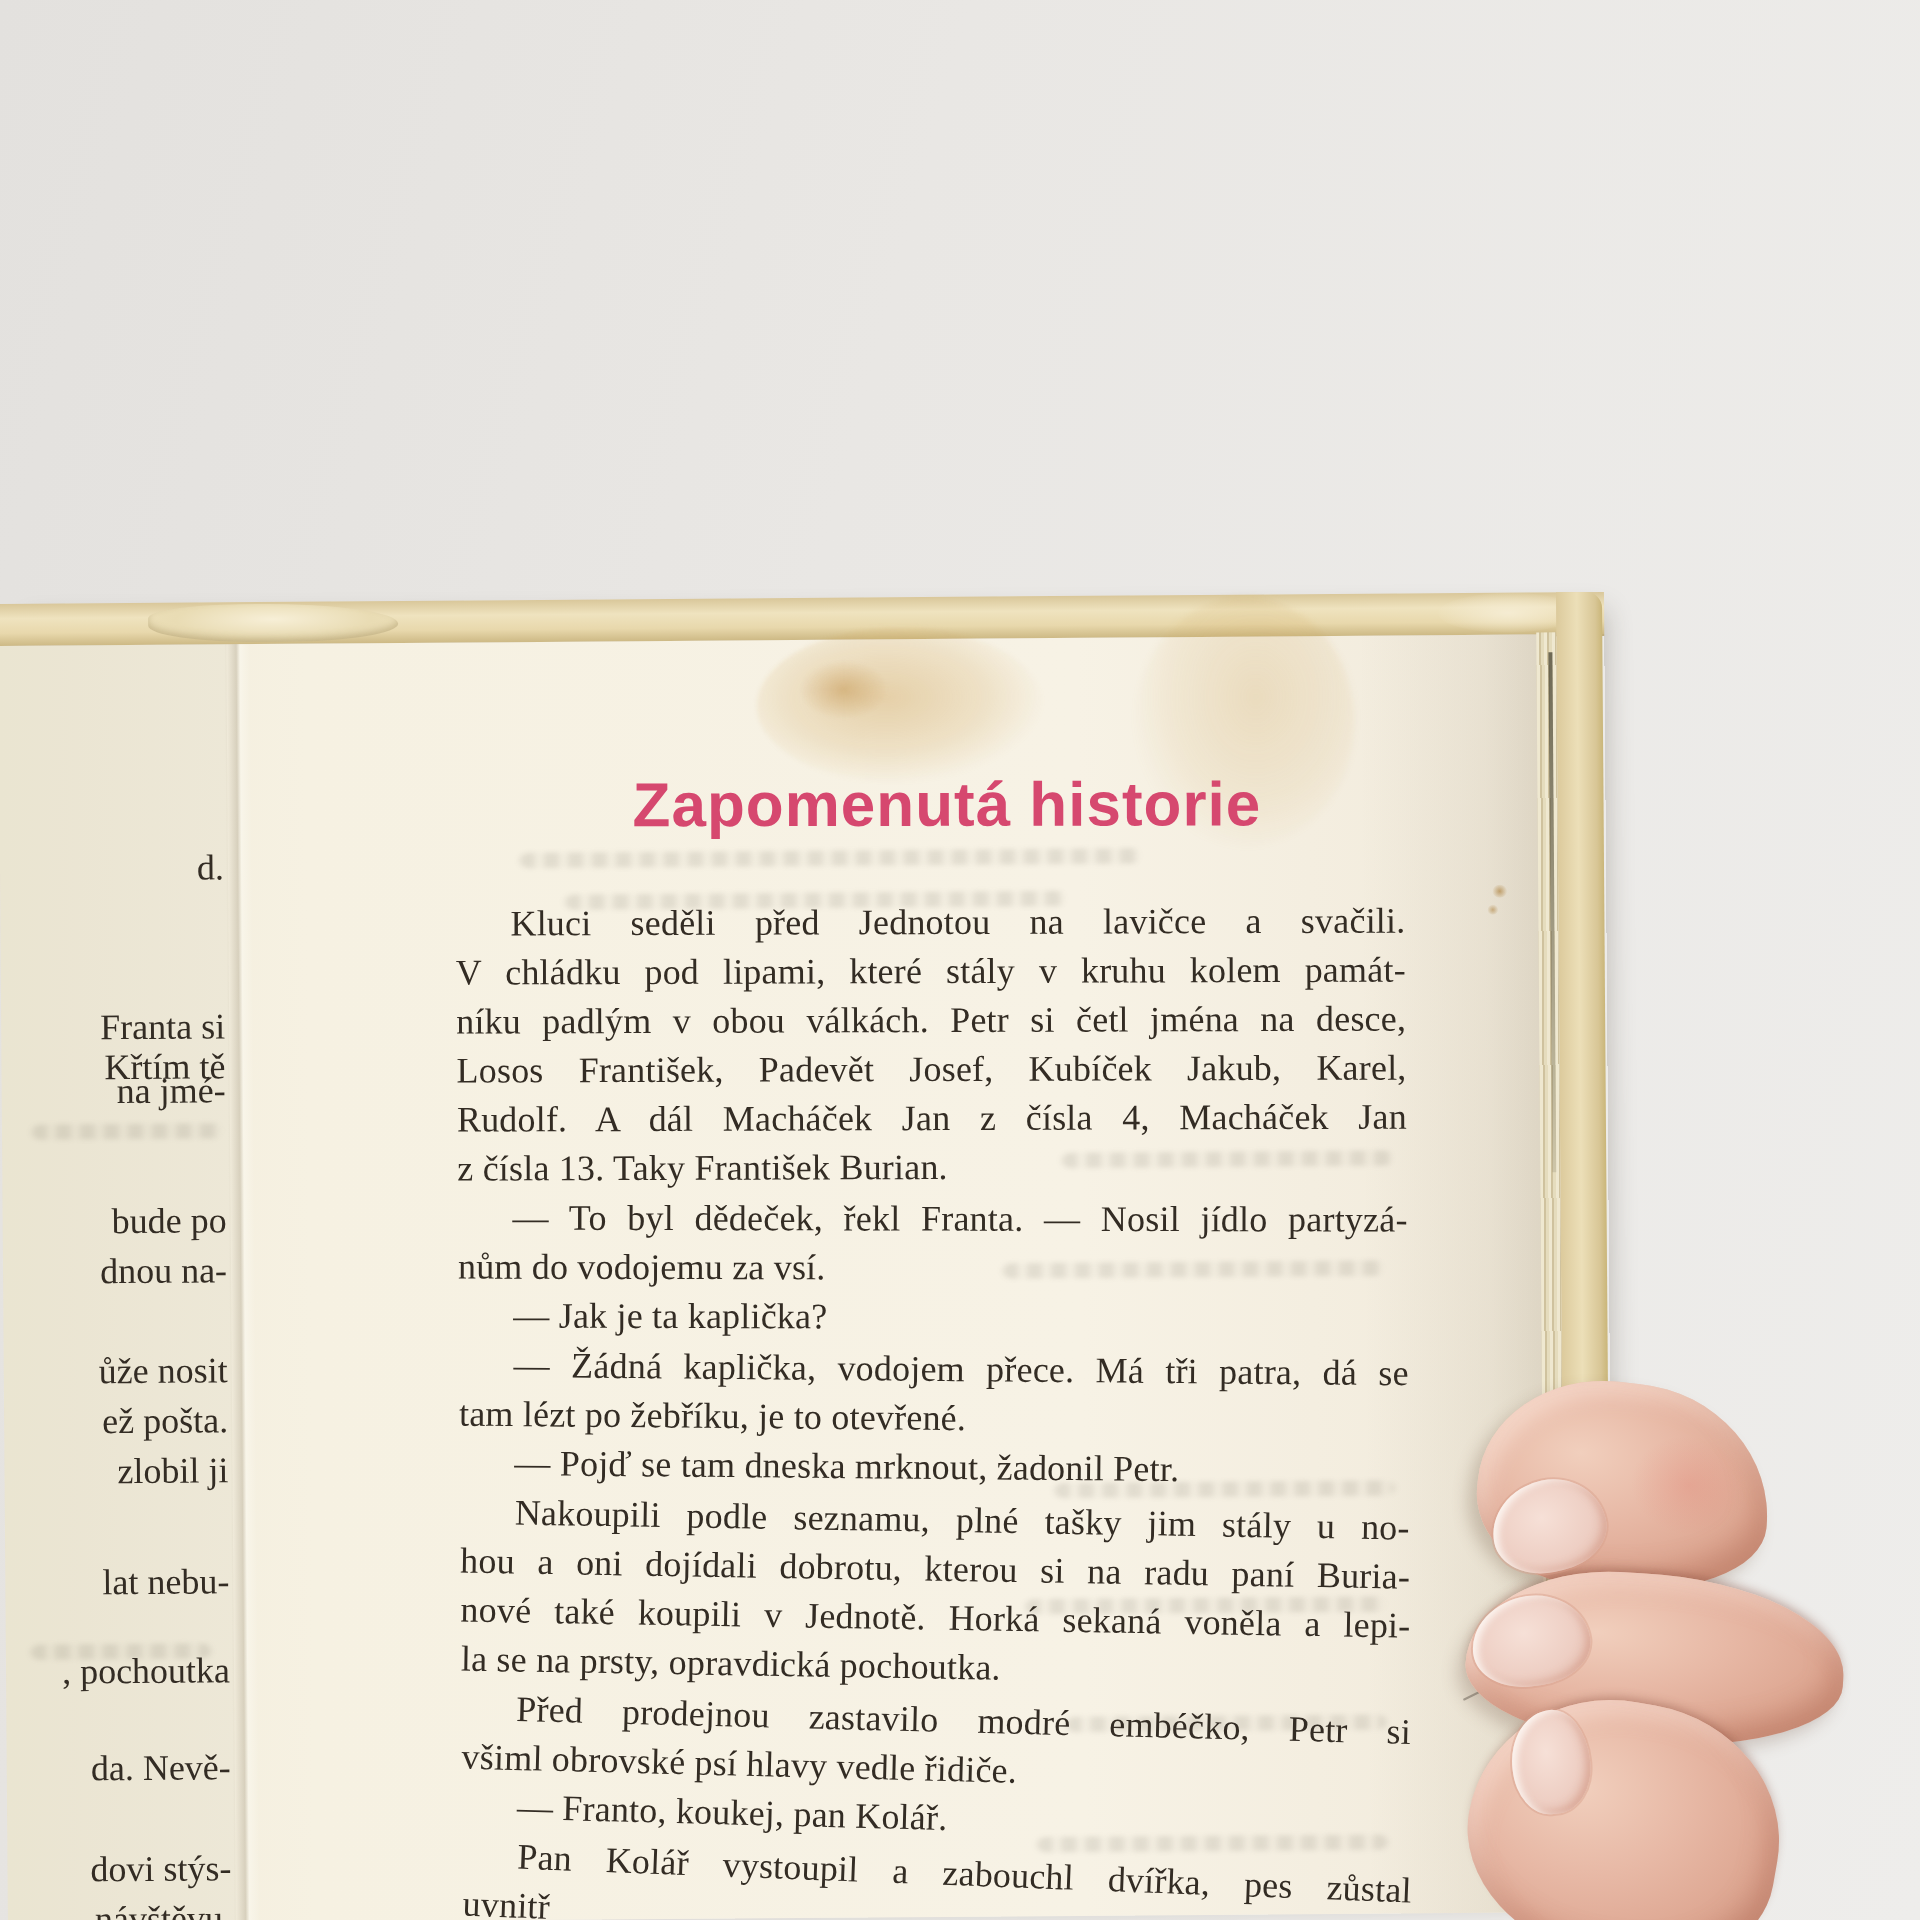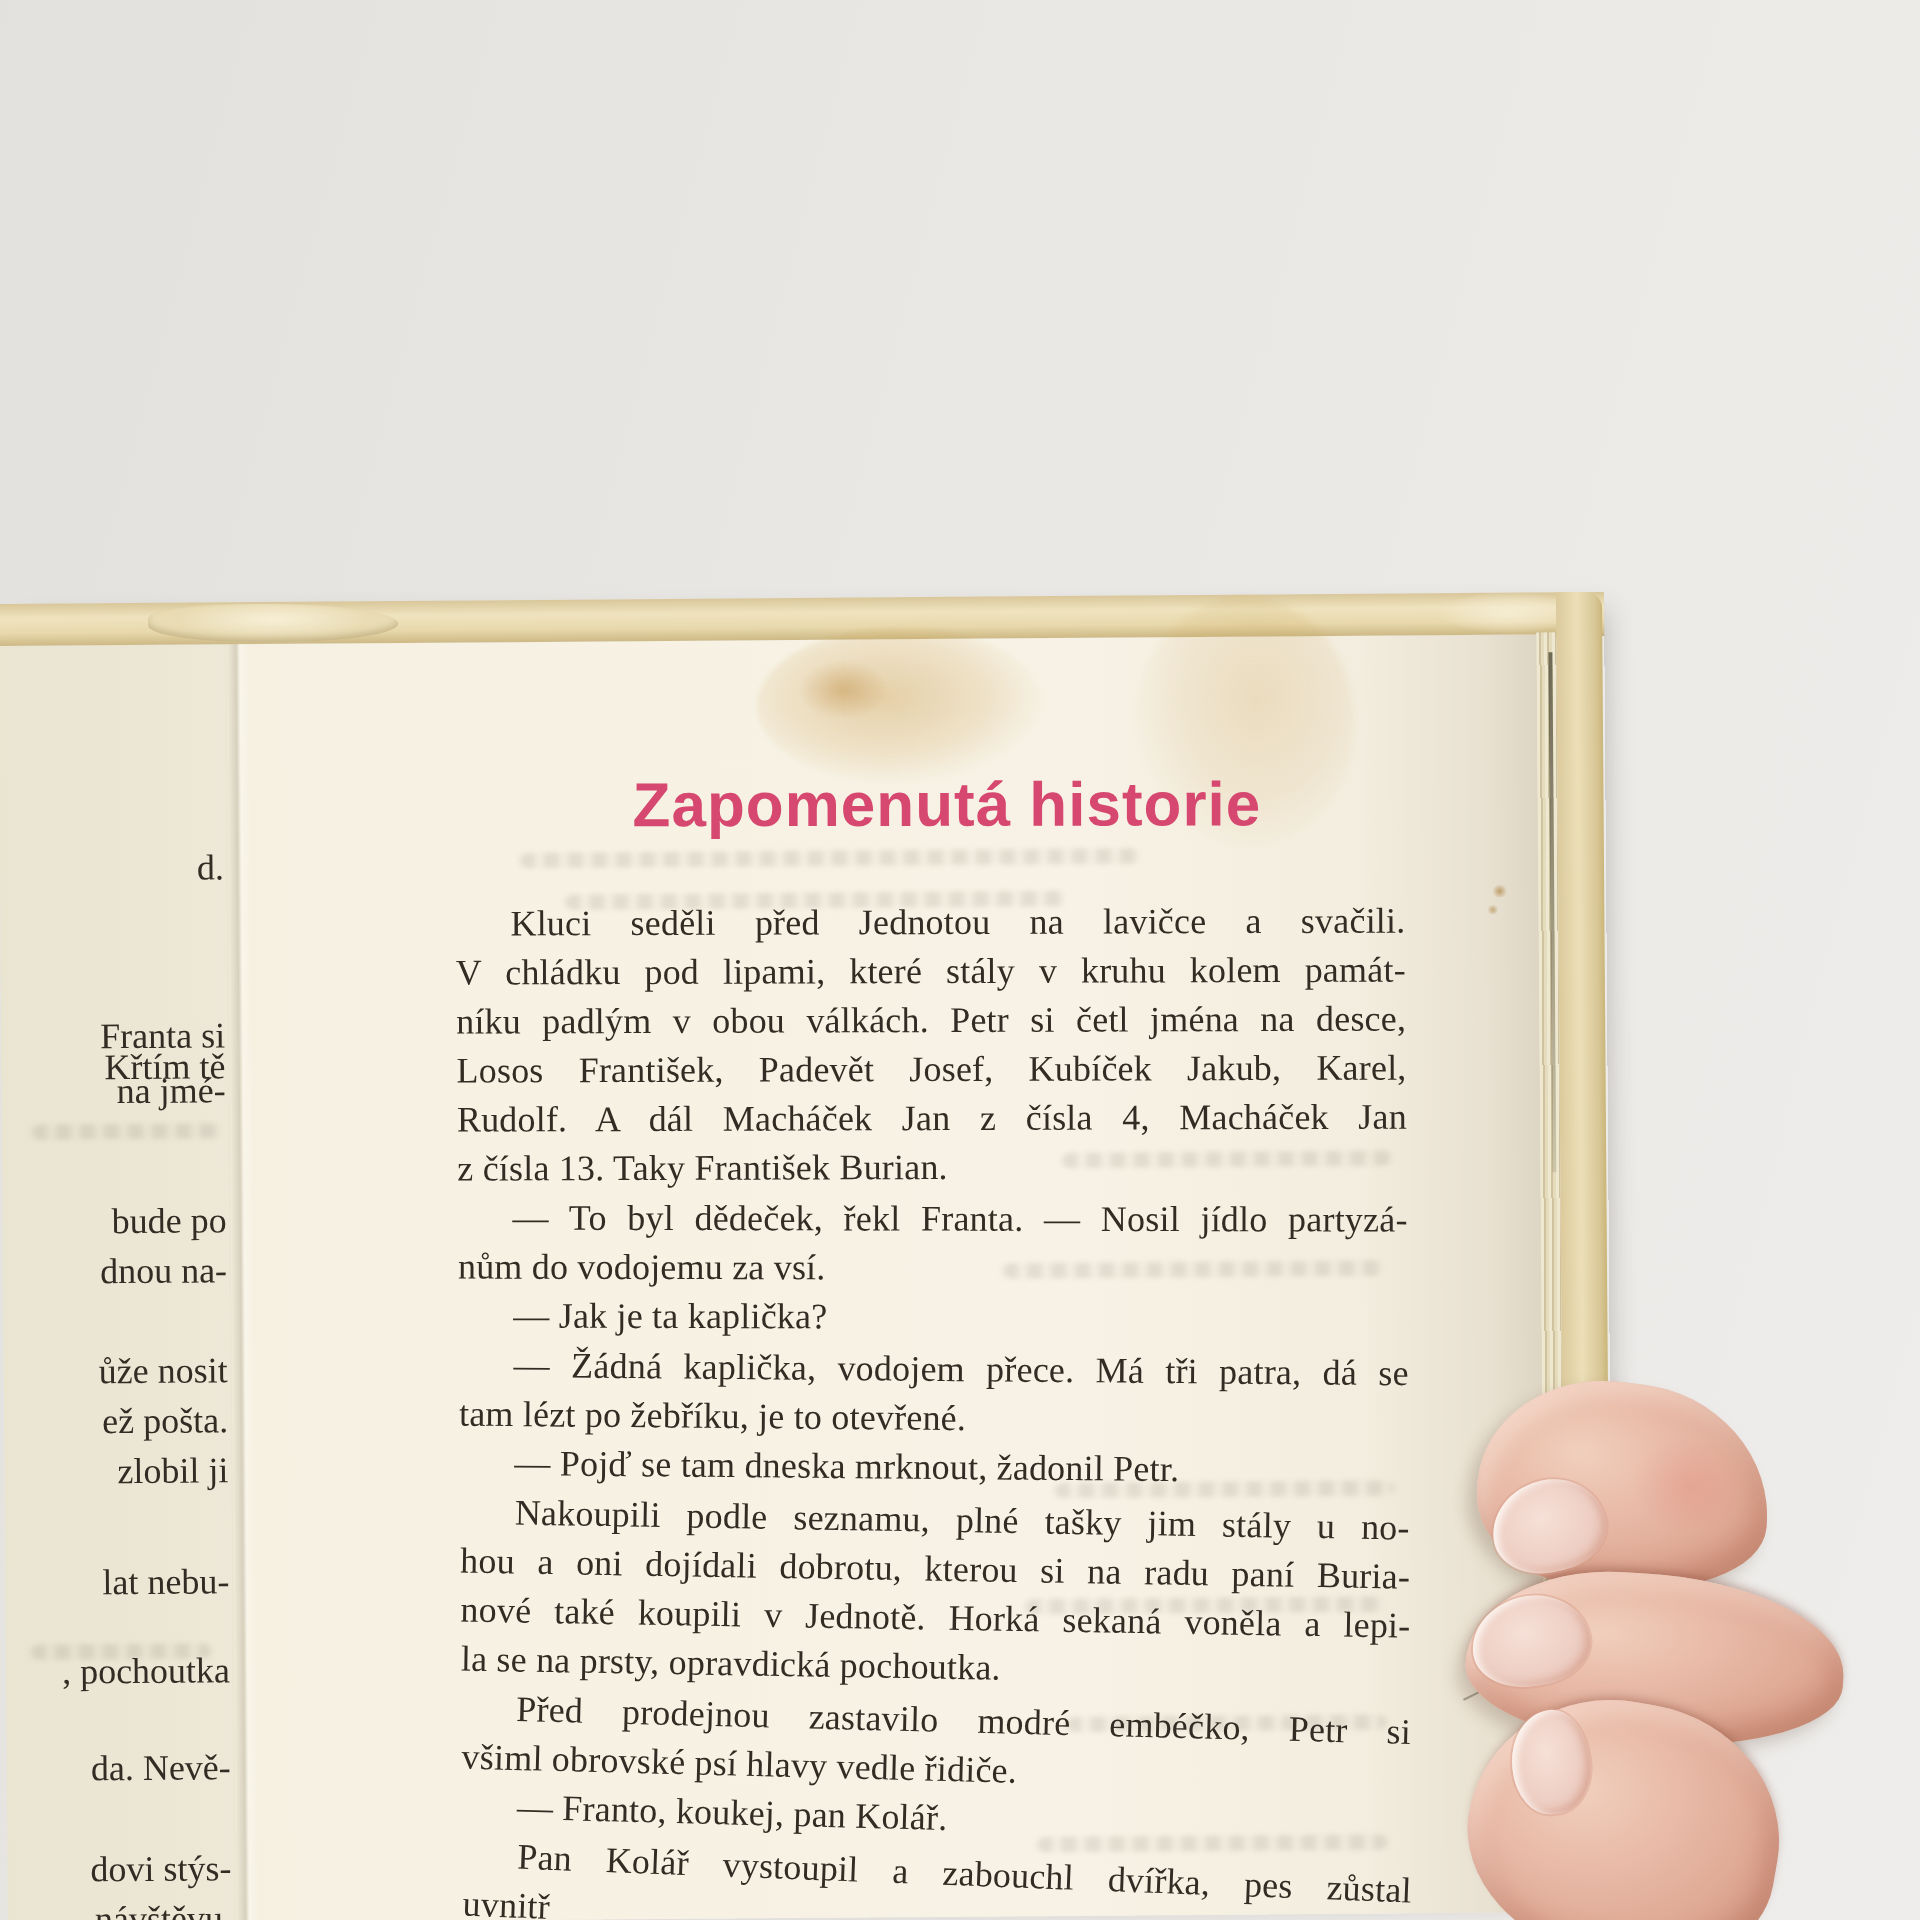--- a/index.html
+++ b/index.html
@@ -153,21 +153,21 @@
         <div class="line ind j r5">Před prodejnou zastavilo modré embéčko, Petr si</div>
         <div class="line r5">všiml obrovské psí hlavy vedle řidiče.</div>
         <div class="line ind r5">— Franto, koukej, pan Kolář.</div>
         <div class="line ind j r6">Pan Kolář vystoupil a zabouchl dvířka, pes zůstal</div>
         <div class="line r6">uvnitř</div>
       </div>
 
     <div class="left-frags">
 
     <div class="frag" style="top: 201px;">d.</div>
-        <div class="frag" style="top: 369px;">Franta si</div>
+        <div class="frag" style="top: 360px;">Franta si</div>
         <div class="frag" style="top: 400px;">Křtím tě</div>
         <div class="frag" style="top: 424px;">na jmé-</div>
         <div class="frag" style="top: 554px; margin-left: 10px;">bude po</div>
         <div class="frag" style="top: 604px;">dnou na-</div>
         <div class="frag" style="top: 704px;">ůže nosit</div>
         <div class="frag" style="top: 754px;">ež pošta.</div>
         <div class="frag" style="top: 804px;">zlobil ji</div>
         <div class="frag" style="top: 915px;">lat nebu-</div>
         <div class="frag" style="top: 1004px;">, pochoutka</div>
         <div class="frag" style="top: 1101px;">da. Nevě-</div>

